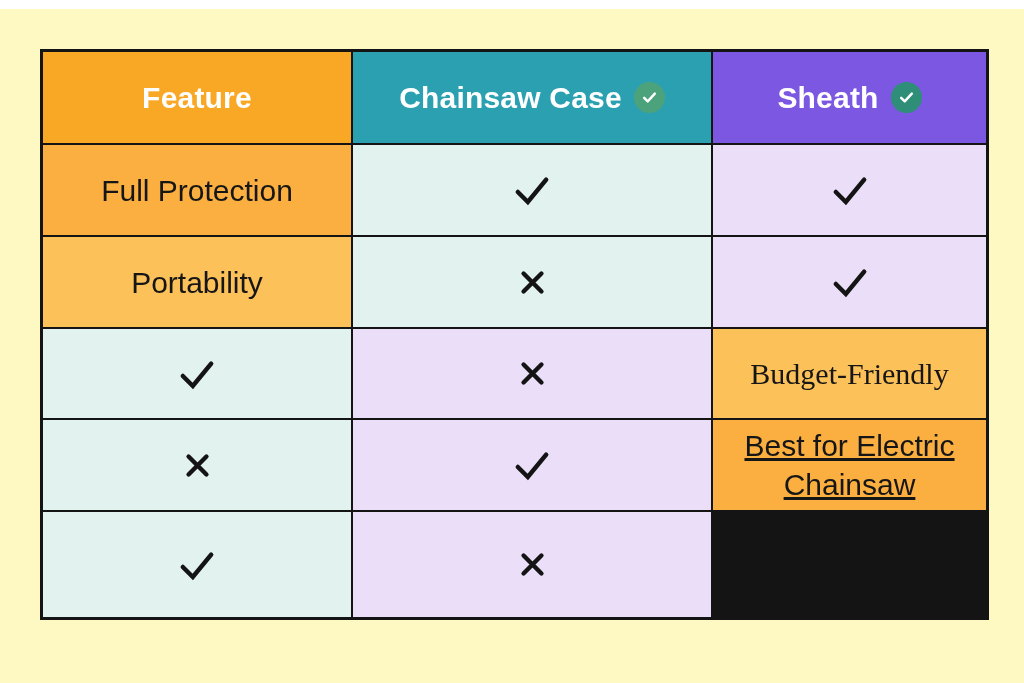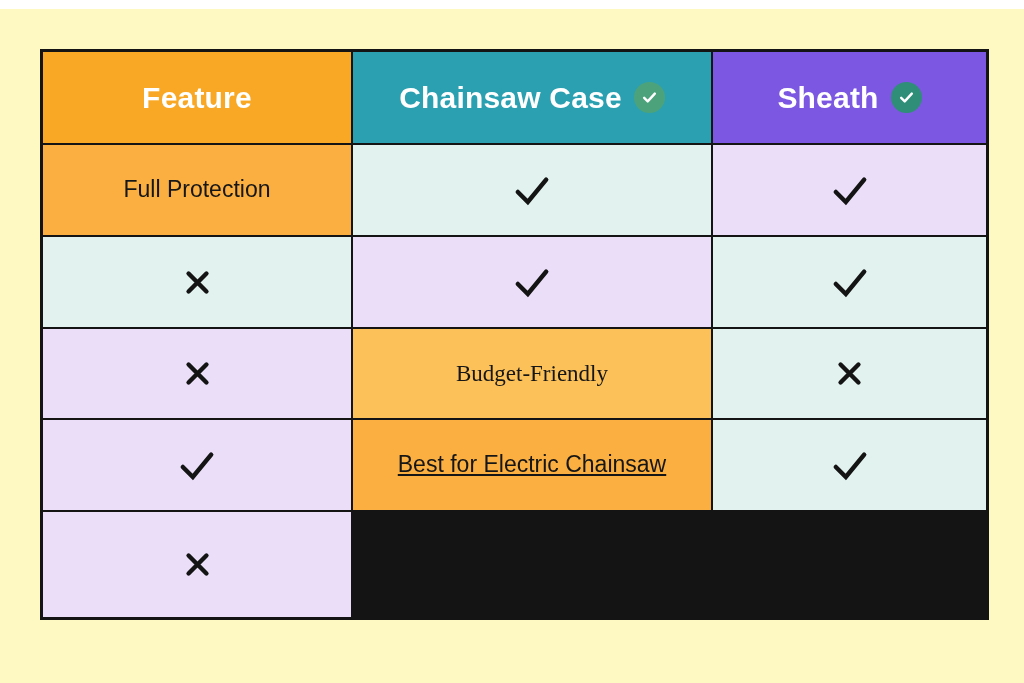--- a/index.html
+++ b/index.html
@@ -35,21 +35,21 @@
 
   .header-cell {
     color: #FFFFFF;
     font-size: 30px;
     font-weight: 700;
     letter-spacing: 0.2px;
   }
 
   .feature-cell {
     color: #161616;
-    font-size: 23px;
+    font-size: 30px;
     font-weight: 500;
     line-height: 1.3;
     padding: 0 8px;
   }
 
   .case-cell  { background: #E1F2EF; }
   .sheath-cell{ background: #EBDEF8; }
 
   .verified-badge {
     width: 31px;
@@ -103,20 +103,21 @@
         </span>
       </div>
     <div class="cell sheath-cell">
         <span class="mark">
           <svg width="46" height="40" viewBox="0 0 24 24" fill="none">
             <path d="M3.5 13.2l6 6L20.5 5.8" stroke="#141414" stroke-width="2.7" stroke-linecap="round" stroke-linejoin="miter"></path>
           </svg>
         </span>
       </div>
 
+    <div class="cell feature-cell" style="background: rgb(252, 193, 89);">Portability</div>
     <div class="cell case-cell">
         <span class="mark">
           <svg width="33" height="33" viewBox="0 0 24 24" fill="none">
             <path d="M5.5 5.5l13 13M18.5 5.5l-13 13" stroke="#141414" stroke-width="3.2" stroke-linecap="round"></path>
           </svg>
         </span>
       </div>
     <div class="cell sheath-cell">
         <span class="mark">
           <svg width="46" height="40" viewBox="0 0 24 24" fill="none">

